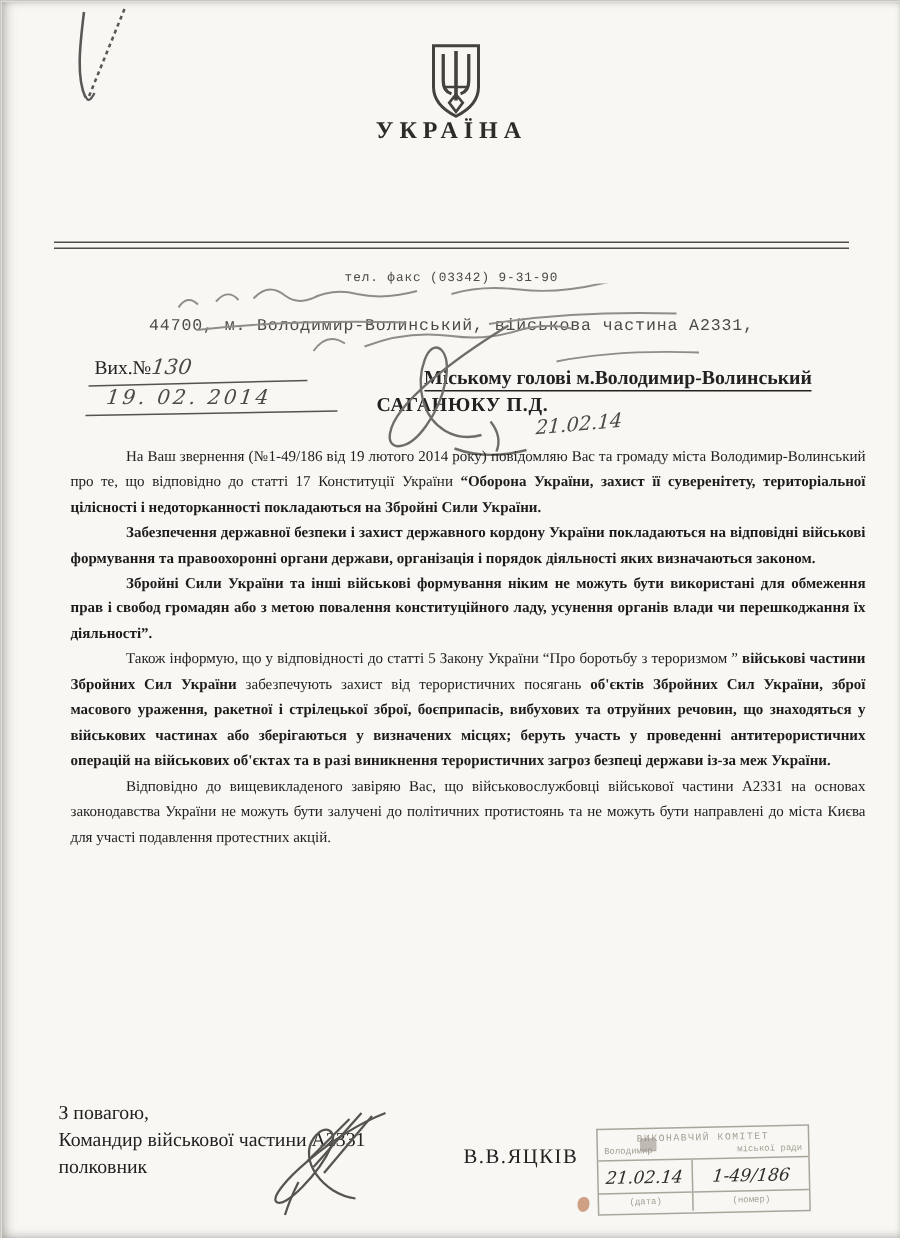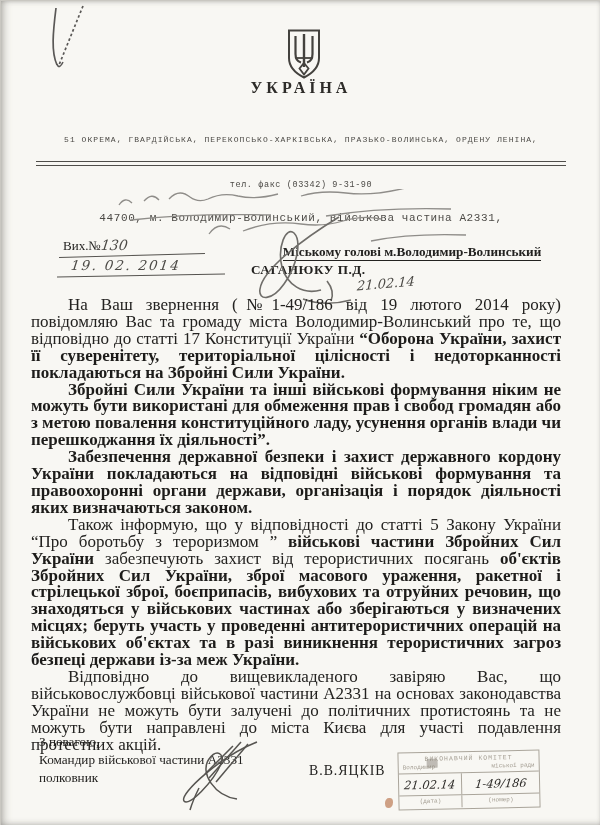--- a/index.html
+++ b/index.html
@@ -36,21 +36,21 @@
   .rl2{left:56px; top:274px; width:168px; transform:rotate(-1deg);}
   .refdate{left:70px; top:256px; font-size:13.5px; letter-spacing:2px;}
 
   .addressee1{left:250px; top:243px; width:322px; text-align:center; font-size:13.2px;
               font-weight:bold; white-space:nowrap;}
   .addressee1 span{border-bottom:1.3px solid #232220; padding-bottom:1px;}
   .addressee2{left:250px; top:261px; width:322px; font-size:13.2px;
               font-weight:bold; letter-spacing:.5px;}
   .recdate{left:356px; top:275px; font-size:13px; transform:rotate(-5deg) skewX(-8deg);}
 
-  .body{left:30px; top:296px; width:530px; font-size:17px; line-height:16.9px;
+  .body{left:46px; top:296px; width:530px; font-size:10px; line-height:16.9px;
         text-align:justify; color:#232220;}
   .body p{margin:0; text-indent:37px;}
   .body b{font-weight:bold; color:#1d1c1a;}
 
   .closing1{left:38px; top:733px; font-size:13.2px;}
   .closing2{left:38px; top:751px; font-size:13.2px;}
   .closing3{left:38px; top:769px; font-size:13.2px;}
   .signname{left:308px; top:762px; font-size:13.8px; letter-spacing:1px;}
 
   .stamp{left:397px; top:750px; width:142px; height:58px;
@@ -87,21 +87,20 @@
   <svg class="abs" style="left:283px; top:28px;" width="40" height="50" viewBox="0 0 40 50">
     <path d="M5,1.5 H35 V29 Q35,41 20,48.5 Q5,41 5,29 Z" fill="none" stroke="#44423e" stroke-width="2"></path>
     <path d="M20,5 V38" fill="none" stroke="#44423e" stroke-width="2.4"></path>
     <path d="M11.5,7 V25 Q11.5,32 17,33.5" fill="none" stroke="#44423e" stroke-width="2.2"></path>
     <path d="M28.5,7 V25 Q28.5,32 23,33.5" fill="none" stroke="#44423e" stroke-width="2.2"></path>
     <path d="M11.5,29 H28.5" fill="none" stroke="#44423e" stroke-width="1.8"></path>
     <path d="M20,34 L24.5,39.5 L20,45.5 L15.5,39.5 Z" fill="none" stroke="#44423e" stroke-width="1.8"></path>
   </svg>
 
   <div class="abs ctr country">УКРАЇНА</div>
-  <div class="abs ctr unitline u1 mono">51 ОКРЕМА, ГВАРДІЙСЬКА, ПЕРЕКОПСЬКО-ХАРКІВСЬКА, ПРАЗЬКО-ВОЛИНСЬКА, ОРДЕНУ ЛЕНІНА,</div>
   <div class="abs dblrule"></div>
   <div class="abs ctr addr mono">44700, м. Володимир-Волинський, військова частина А2331,</div>
   <div class="abs ctr phone mono">тел. факс (03342) 9-31-90</div>
 
   <svg class="abs" style="left:110px; top:188px;" width="380" height="58" viewBox="0 0 380 58">
     <g fill="none" stroke="#8f8d89" stroke-width="1.3">
       <path d="M8,16 q6,-9 13,-2"></path>
       <path d="M33,12 q8,-9 15,-1"></path>
       <path d="M58,10 q10,-11 21,-2 q8,6 18,2 q14,-7 30,-3 q18,4 40,-2"></path>
       <path d="M190,7 q20,-6 45,-3 q25,3 55,-4 q30,-6 60,-2"></path>
@@ -129,22 +128,22 @@
   <svg class="abs" style="left:240px; top:210px;" width="135" height="100" viewBox="0 0 135 100">
     <g fill="none" stroke="#6f6d69" stroke-width="1.6">
       <path d="M98,6 C62,28 22,58 19,78 C17,90 31,90 43,73 C56,55 61,30 53,22 C45,15 36,36 41,56 C46,74 62,84 80,79"></path>
       <path d="M62,88 q22,8 48,1"></path>
       <path d="M86,70 q8,10 4,20"></path>
     </g>
   </svg>
 
   <div class="abs body">
     <p><span>На Ваш звернення (№1-49/186 від 19 лютого 2014 року) повідомляю Вас та громаду міста Володимир-Волинський про те, що відповідно до статті 17 Конституції України </span><b>“Оборона України, захист її суверенітету, територіальної цілісності і недоторканності покладаються на Збройні Сили України.</b></p>
+    <p><b>Забезпечення державної безпеки і захист державного кордону України покладаються на відповідні військові формування та правоохоронні органи держави, організація і порядок діяльності яких визначаються законом.</b></p>
     <p><b>Збройні Сили України та інші військові формування ніким не можуть бути використані для обмеження прав і свобод громадян або з метою повалення конституційного ладу, усунення органів влади чи перешкоджання їх діяльності”.</b></p>
-    <p><b>Забезпечення державної безпеки і захист державного кордону України покладаються на відповідні військові формування та правоохоронні органи держави, організація і порядок діяльності яких визначаються законом.</b></p>
     <p><span>Також інформую, що у відповідності до статті 5 Закону України “Про боротьбу з тероризмом ” </span><b>військові частини Збройних Сил України </b><span>забезпечують захист від терористичних посягань </span><b>об'єктів Збройних Сил України, зброї масового ураження, ракетної і стрілецької зброї, боєприпасів, вибухових та отруйних речовин, що знаходяться у військових частинах або зберігаються у визначених місцях; беруть участь у проведенні антитерористичних операцій на військових об'єктах та в разі виникнення терористичних загроз безпеці держави із-за меж України.</b></p>
     <p><span>Відповідно до вищевикладеного завіряю Вас, що військовослужбовці військової частини А2331 на основах законодавства України не можуть бути залучені до політичних протистоянь та не можуть бути направлені до міста Києва для участі подавлення протестних акцій.</span></p>
   </div>
 
   <div class="abs closing1">З повагою,</div>
   <div class="abs closing2">Командир військової частини А2331</div>
   <div class="abs closing3">полковник</div>
   <div class="abs signname">В.В.ЯЦКІВ</div>
 
   <svg class="abs" style="left:168px; top:735px;" width="110" height="78" viewBox="0 0 110 78">

